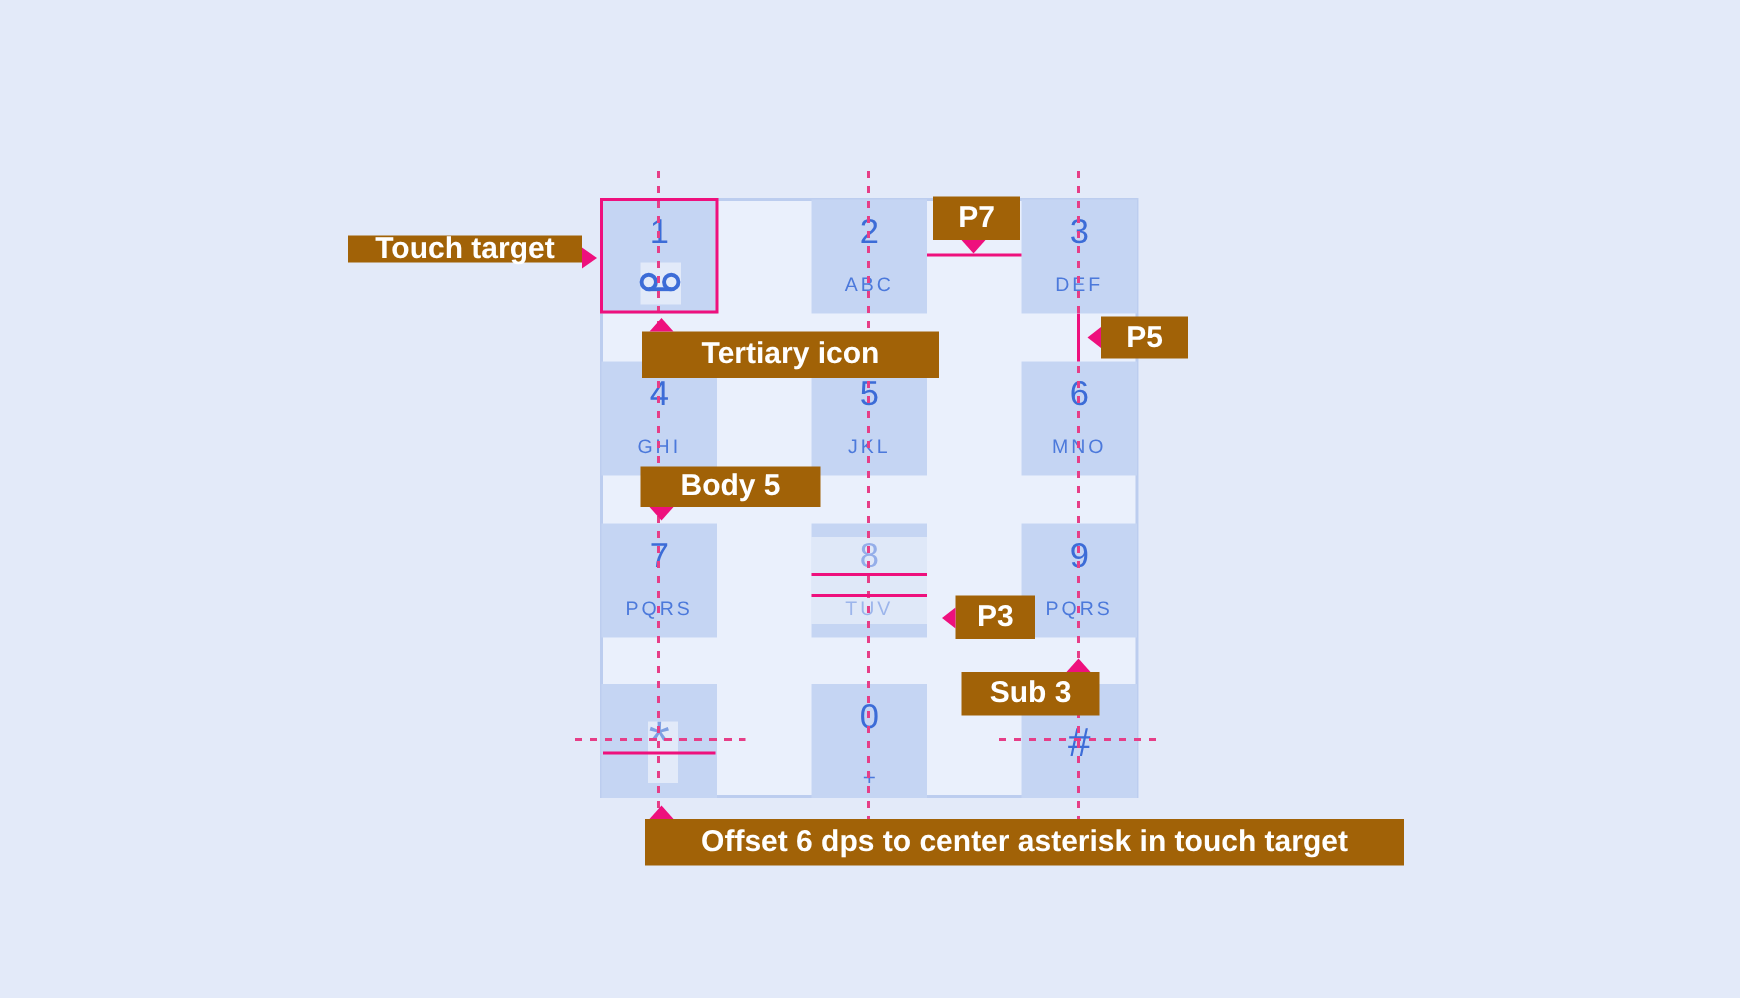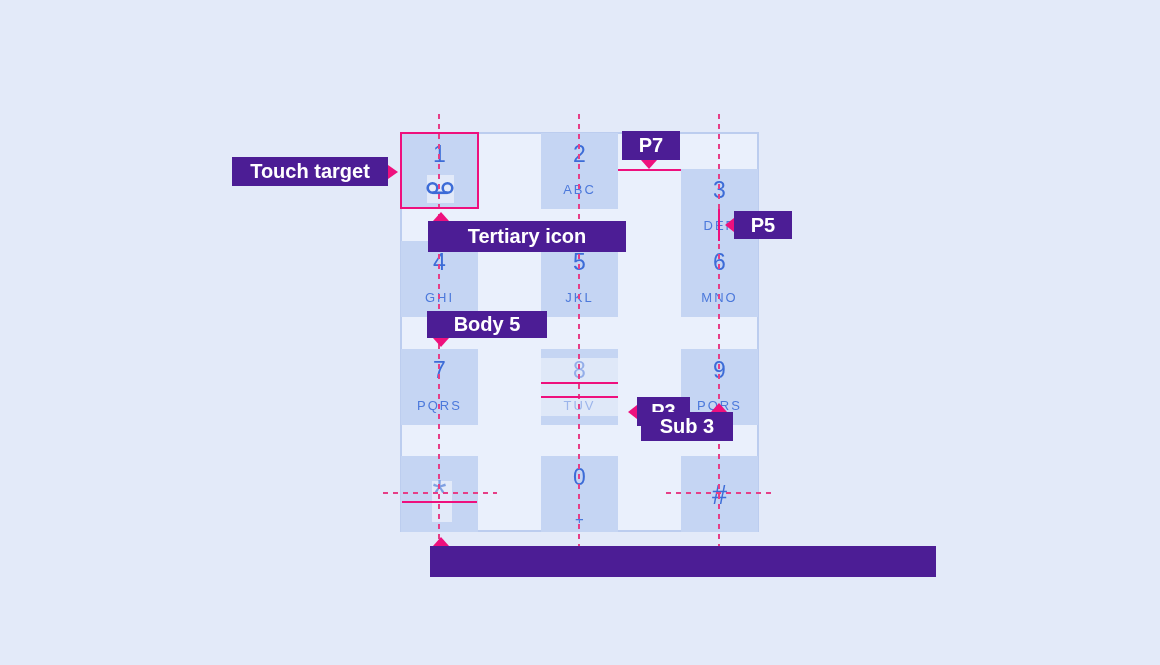--- a/index.html
+++ b/index.html
@@ -48,21 +48,21 @@
   .hdash{height:2px;top:492px;z-index:5;
     background:repeating-linear-gradient(90deg,#E63E87 0 5px,transparent 5px 10px);}
   .solidline{background:#EE107D;z-index:6;}
   .touch-outline{
     left:400px;top:132px;width:79px;height:77px;box-sizing:border-box;
     border:2px solid #EE107D;z-index:6;background:transparent;
   }
 
   
   .tag{
-    background:#4c1d95;color:#fff;font-weight:bold;font-size:20px;
+    background:#a16207;color:#fff;font-weight:bold;font-size:20px;
     display:flex;align-items:center;justify-content:center;
     white-space:nowrap;z-index:7;box-sizing:border-box;
   }
   .caret{position:absolute;width:0;height:0;z-index:7;}
   .caret.up{border-left:8px solid transparent;border-right:8px solid transparent;
     border-bottom:9px solid #EE107D;top:-9px;}
   .caret.down{border-left:8px solid transparent;border-right:8px solid transparent;
     border-top:9px solid #EE107D;bottom:-9px;}
   .caret.left{border-top:7px solid transparent;border-bottom:7px solid transparent;
     border-right:9px solid #EE107D;left:-9px;}
@@ -82,21 +82,21 @@
       <circle cx="6.5" cy="8" r="4.8" fill="none" stroke="#3C6CD7" stroke-width="2.6"></circle>
       <circle cx="21.5" cy="8" r="4.8" fill="none" stroke="#3C6CD7" stroke-width="2.6"></circle>
       <line x1="6.5" y1="12.8" x2="21.5" y2="12.8" stroke="#3C6CD7" stroke-width="2.6"></line>
     </svg>
   </div>
 </div>
 <div class="abs key" style="left:541px;top:133px;">
   <div class="digit">2</div>
   <div class="sub">ABC</div>
 </div>
-<div class="abs key" style="left:681px;top:133px;margin-top:36px;">
+<div class="abs key" style="left:681px;top:133px;">
   <div class="digit">3</div>
   <div class="sub">DEF</div>
 </div>
 
 <div class="abs key" style="left:401px;top:241px;">
   <div class="digit">4</div>
   <div class="sub">GHI</div>
 </div>
 <div class="abs key" style="left:541px;top:241px;">
   <div class="digit">5</div>
@@ -140,21 +140,21 @@
 <div class="abs hdash" style="left:666px;width:106px;"></div>
 
 <div class="abs solidline" style="left:618px;top:169px;width:63px;height:2px;"></div>
 <div class="abs solidline" style="left:718px;top:209px;width:2px;height:32px;"></div>
 <div class="abs solidline" style="left:541px;top:382px;width:77px;height:2px;"></div>
 <div class="abs solidline" style="left:541px;top:396px;width:77px;height:2px;"></div>
 <div class="abs solidline" style="left:402px;top:501px;width:75px;height:2px;"></div>
 
 <div class="abs touch-outline"></div>
 
-<div class="abs tag" style="left:232px;top:157px;width:156px;height:29px;">
+<div class="abs tag" style="left:232px;top:157px;width:156px;height:18px;">
   <span>Touch target</span>
   <div class="caret right" style="top:8px;"></div>
 </div>
 
 <div class="abs tag" style="left:428px;top:221px;width:198px;height:31px;text-align:center;">
   <span>Tertiary icon</span>
   <div class="caret up" style="left:5px;"></div>
 </div>
 
 <div class="abs tag" style="left:622px;top:131px;width:58px;height:29px;">
@@ -170,20 +170,21 @@
 <div class="abs tag" style="left:427px;top:311px;width:120px;height:27px;">
   <span>Body 5</span>
   <div class="caret down" style="left:6px;"></div>
 </div>
 
 <div class="abs tag" style="left:637px;top:397px;width:53px;height:29px;">
   <span>P3</span>
   <div class="caret left" style="top:8px;"></div>
 </div>
 
-<div class="abs tag" style="left:641px;top:412px;width:92px;height:29px;">
+<div class="abs tag" style="left:641px;top:448px;width:92px;height:29px;">
   <span>Sub 3</span>
   <div class="caret up" style="left:70px;"></div>
 </div>
 
 <div class="abs tag" style="left:430px;top:546px;width:506px;height:31px;">
+  <span>Offset 6 dps to center asterisk in touch target</span>
   <div class="caret up" style="left:3px;"></div>
 </div>
 
 </body></html>

